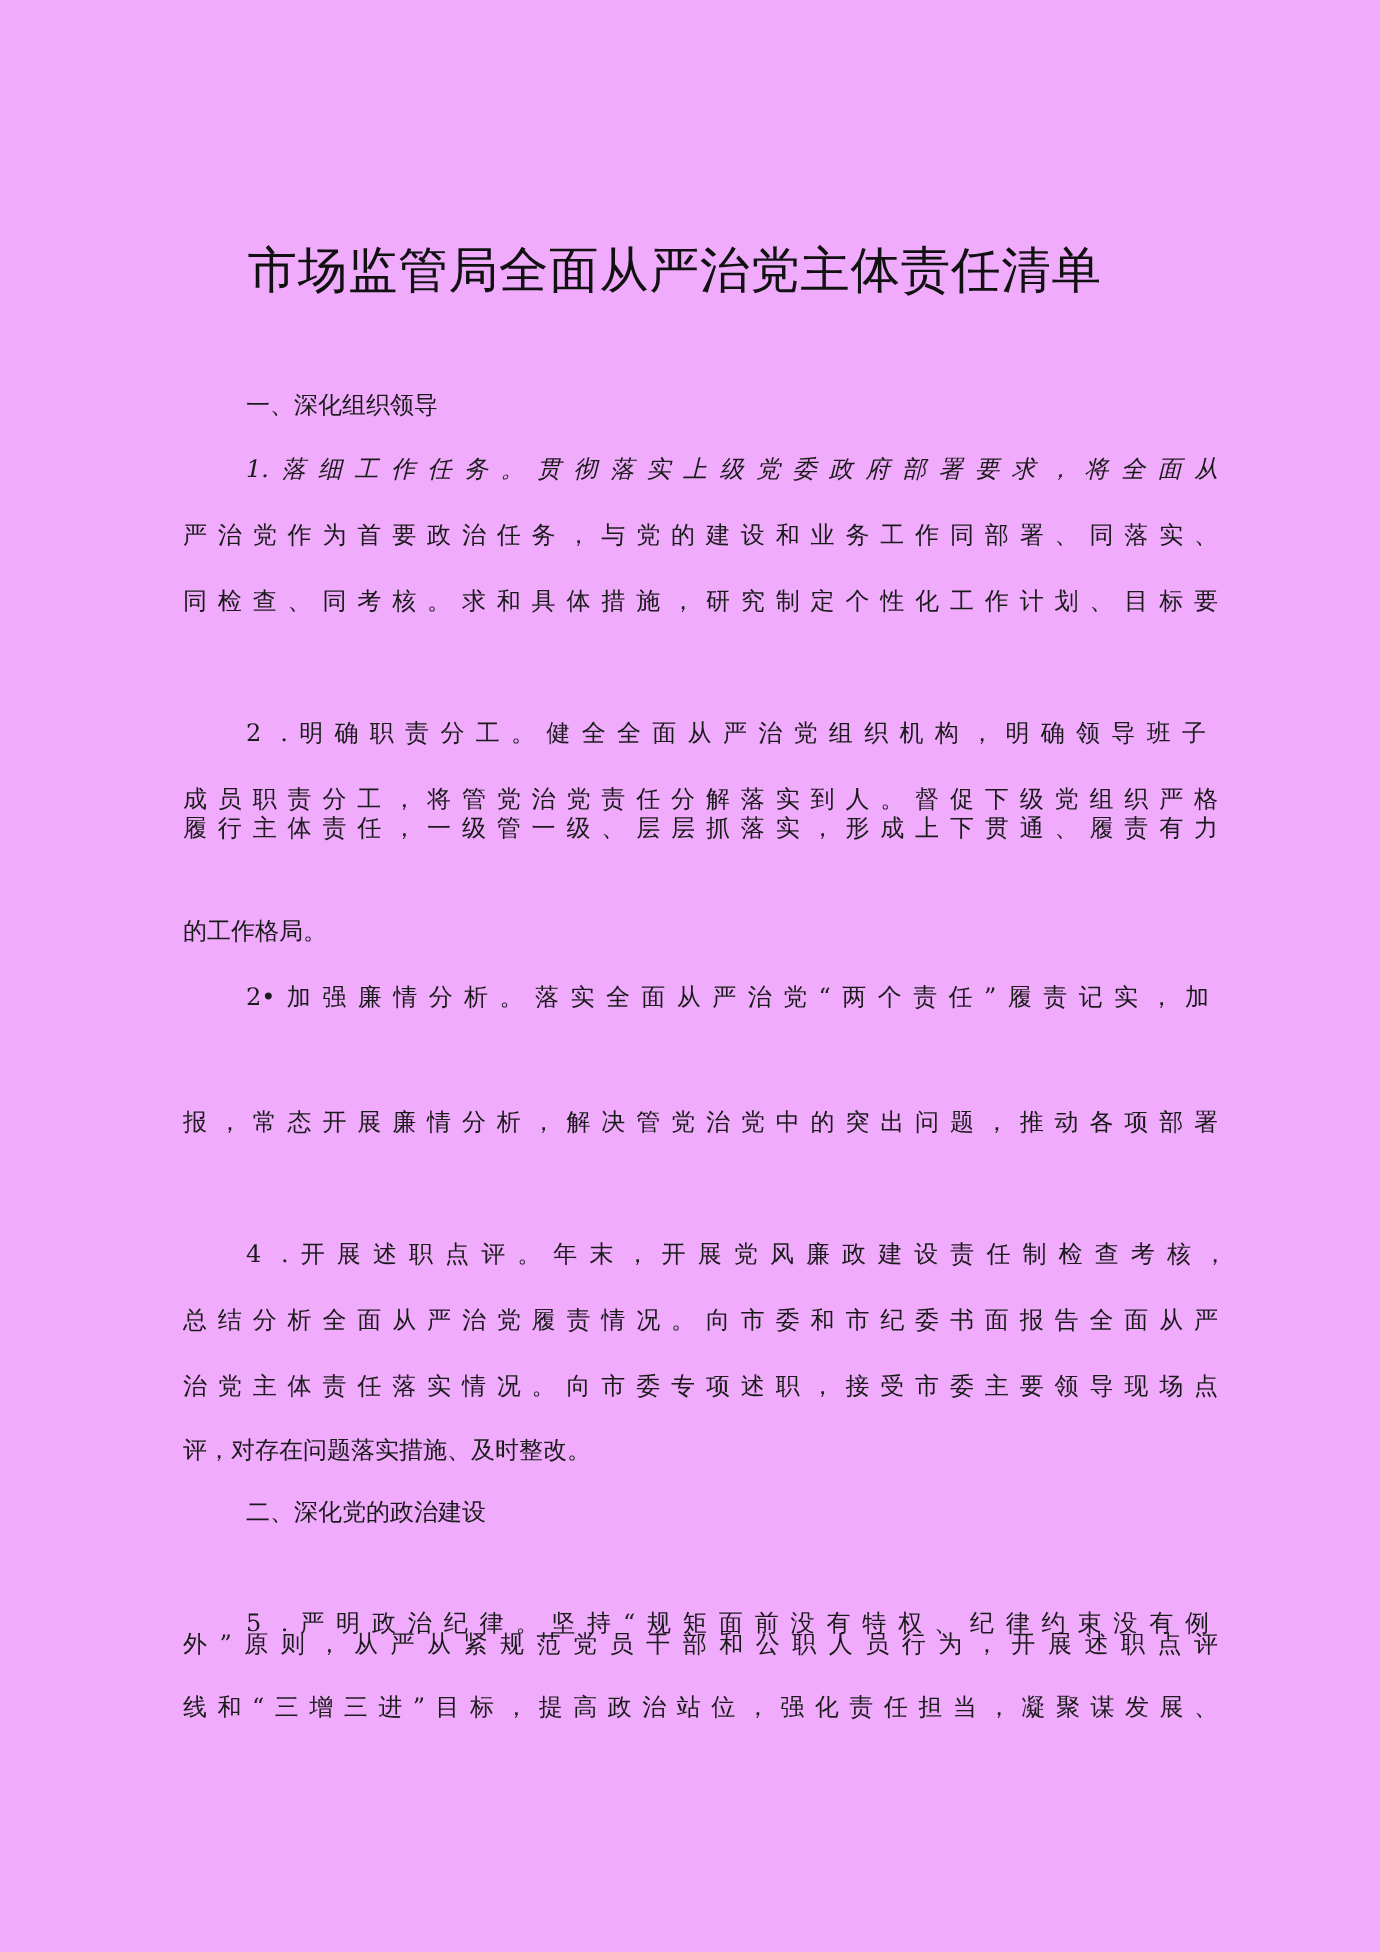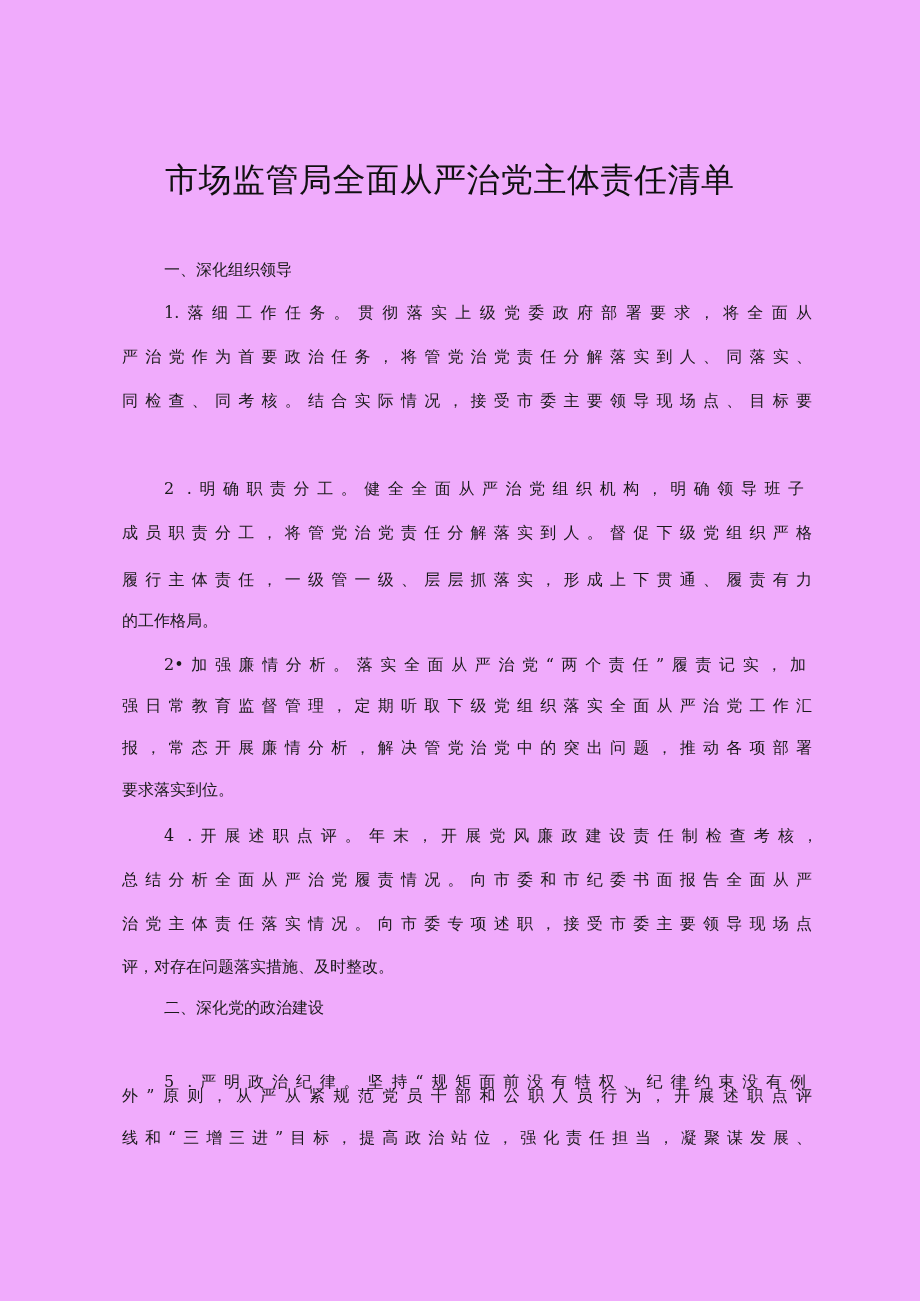--- a/index.html
+++ b/index.html
@@ -21,33 +21,31 @@
   </style>
 </head>
 <body>
 
 <div class="page">
 
   <div class="title">市场监管局全面从严治党主体责任清单</div>
 
   <div class="line indent" style="top:256px;">一、深化组织领导</div>
 
-  <div class="line indent just" style="top:299px; width:648px;">1.落细工作任务。贯彻落实上级党委政府部署要求，将全面从</div>
-  <div class="line just" style="top:343px;">严治党作为首要政治任务，将管党治党责任分解落实到人、同落实、</div>
-  <div class="line just" style="top:387px;">同检查、同考核。结合实际情况，接受市委主要领导现场点、目标要</div>
+  <div class="line indent just" style="top:299px; width:648px;font-style:italic;">1.落细工作任务。贯彻落实上级党委政府部署要求，将全面从</div>
+  <div class="line just" style="top:343px;">严治党作为首要政治任务，与党的建设和业务工作同部署、同落实、</div>
+  <div class="line just" style="top:387px;">同检查、同考核。求和具体措施，研究制定个性化工作计划、目标要</div>
 
   <div class="line indent just" style="top:475px; width:640px;">2 .明确职责分工。健全全面从严治党组织机构，明确领导班子</div>
   <div class="line just" style="top:519px;">成员职责分工，将管党治党责任分解落实到人。督促下级党组织严格</div>
-  <div class="line just" style="top:566px;">履行主体责任，一级管一级、层层抓落实，形成上下贯通、履责有力</div>
+  <div class="line just" style="top:538px;">履行主体责任，一级管一级、层层抓落实，形成上下贯通、履责有力</div>
   <div class="line" style="top:607px;">的工作格局。</div>
 
   <div class="line indent just" style="top:651px; width:642px;">2•加强廉情分析。落实全面从严治党“两个责任”履责记实，加</div>
-  <div class="line just" style="top:692px;">强日常教育监督管理，定期听取下级党组织落实全面从严治党工作汇</div>
   <div class="line just" style="top:734px;">报，常态开展廉情分析，解决管党治党中的突出问题，推动各项部署</div>
-  <div class="line" style="top:776px;">要求落实到位。</div>
 
   <div class="line indent just" style="top:822px; width:654px;">4 .开展述职点评。年末，开展党风廉政建设责任制检查考核，</div>
   <div class="line just" style="top:866px;">总结分析全面从严治党履责情况。向市委和市纪委书面报告全面从严</div>
   <div class="line just" style="top:910px;">治党主体责任落实情况。向市委专项述职，接受市委主要领导现场点</div>
   <div class="line" style="top:953px;">评，对存在问题落实措施、及时整改。</div>
 
   <div class="line indent" style="top:994px;">二、深化党的政治建设</div>
 
   <div class="line indent just" style="top:1068px; width:642px;">5 .严明政治纪律。坚持“规矩面前没有特权、纪律约束没有例</div>
   <div class="line just" style="top:1082px;">外”原则，从严从紧规范党员干部和公职人员行为，开展述职点评</div>

